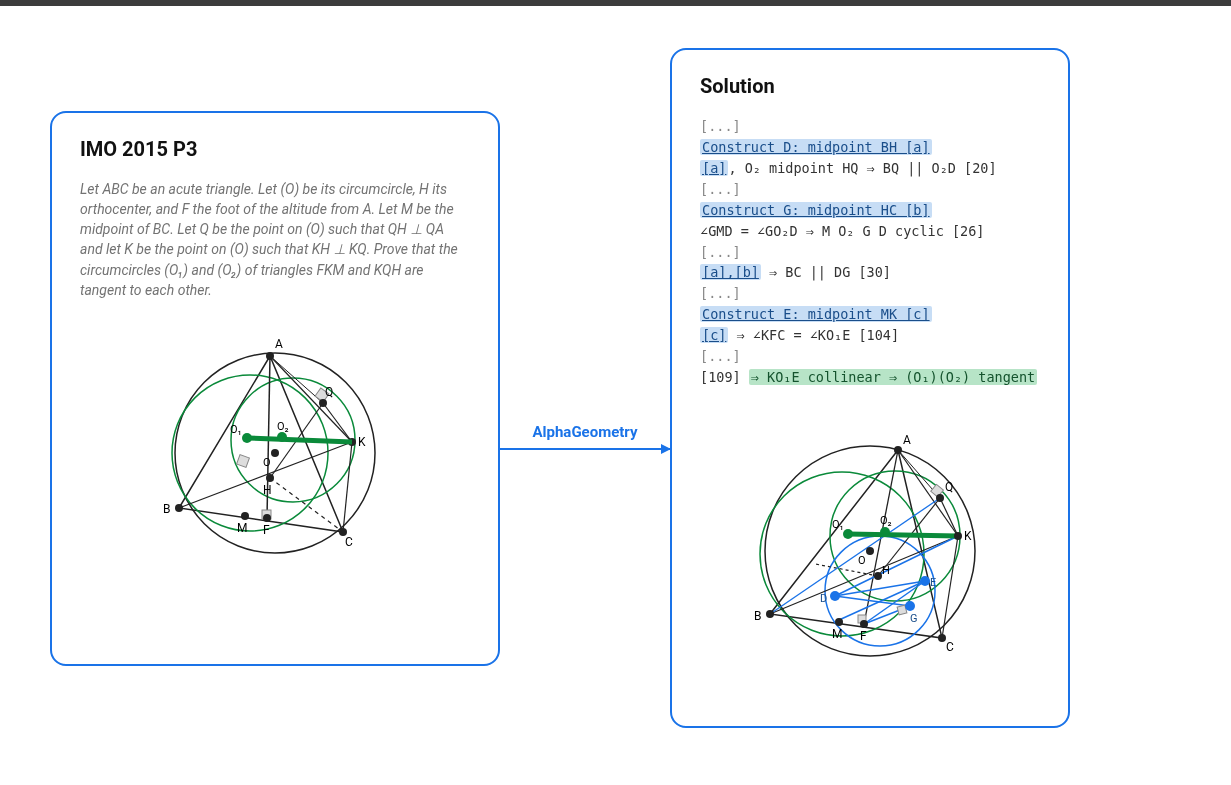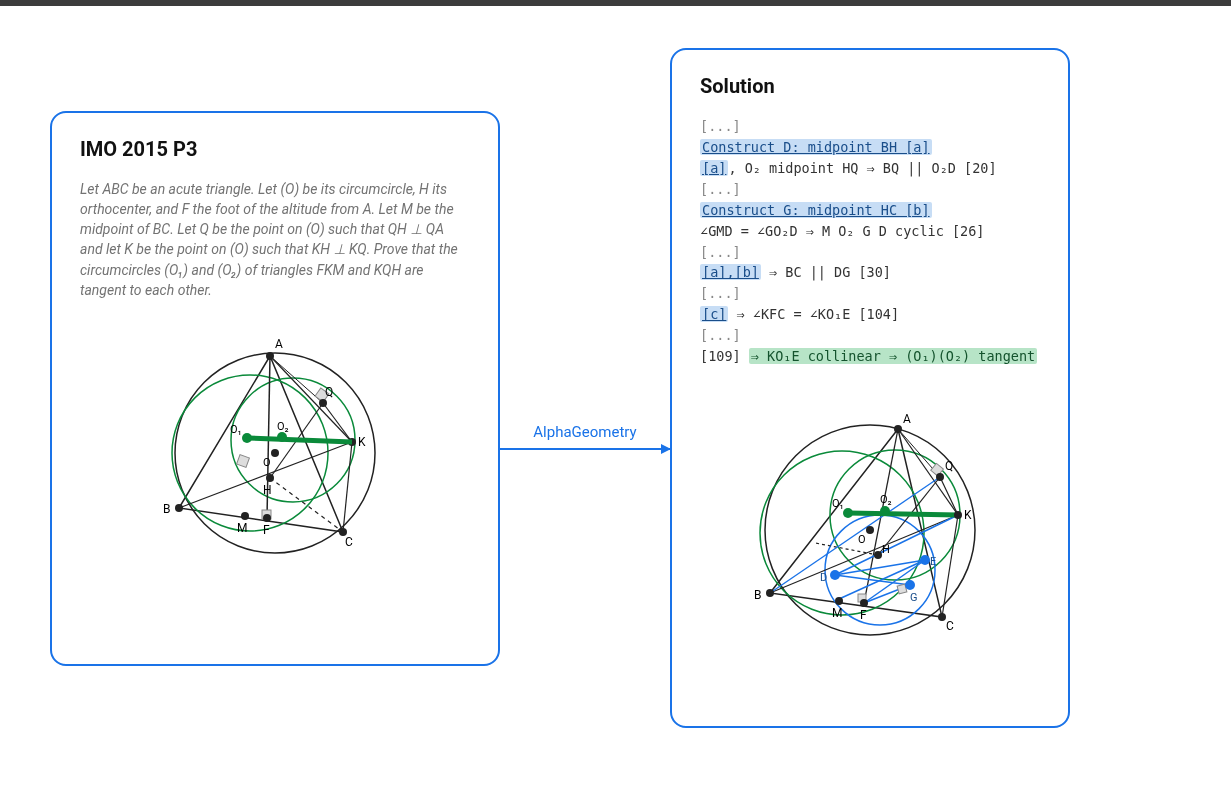--- a/index.html
+++ b/index.html
@@ -54,21 +54,21 @@
     flex: 0 0 170px;
     position: relative;
     height: 200px;
   }
   .arrow-label {
     position: absolute;
     top: 135px;
     width: 100%;
     text-align: center;
     color: #1a73e8;
-    font-weight: 400;
+    font-weight: 700;
     font-size: 15px;
   }
   .arrow-line {
     position: absolute;
     top: 160px;
     left: 0;
     right: 0;
     height: 0;
     border-top: 2px solid #1a73e8;
   }
@@ -171,20 +171,21 @@
     <div class="code">
       <div><span class="gray">[...]</span></div>
       <div><span class="hl-blue">Construct D: midpoint BH [a]</span></div>
       <div><span class="hl-blue">[a]</span><span>, O₂ midpoint HQ ⇒ BQ || O₂D [20]</span></div>
       <div><span class="gray">[...]</span></div>
       <div><span class="hl-blue">Construct G: midpoint HC [b]</span></div>
       <div><span>∠GMD = ∠GO₂D ⇒ M O₂ G D cyclic [26]</span></div>
       <div><span class="gray">[...]</span></div>
       <div><span class="hl-blue">[a],[b]</span><span> ⇒ BC || DG [30]</span></div>
       <div><span class="gray">[...]</span></div>
+      <div><span class="hl-blue">Construct E: midpoint MK [c]</span></div>
       <div><span class="hl-blue">[c]</span><span> ⇒ ∠KFC = ∠KO₁E [104]</span></div>
       <div><span class="gray">[...]</span></div>
       <div><span>[109] </span><span class="hl-green">⇒ KO₁E collinear ⇒ (O₁)(O₂) tangent</span></div>
     </div>
 
     <svg class="diagram" width="280" height="280" viewBox="0 0 280 280">
 
       <ellipse cx="140" cy="145" rx="105" ry="105" fill="none" stroke="#222" stroke-width="1.5"></ellipse>
 
       <polygon points="168,44 40,208 212,232" fill="none" stroke="#222" stroke-width="1.5"></polygon>

